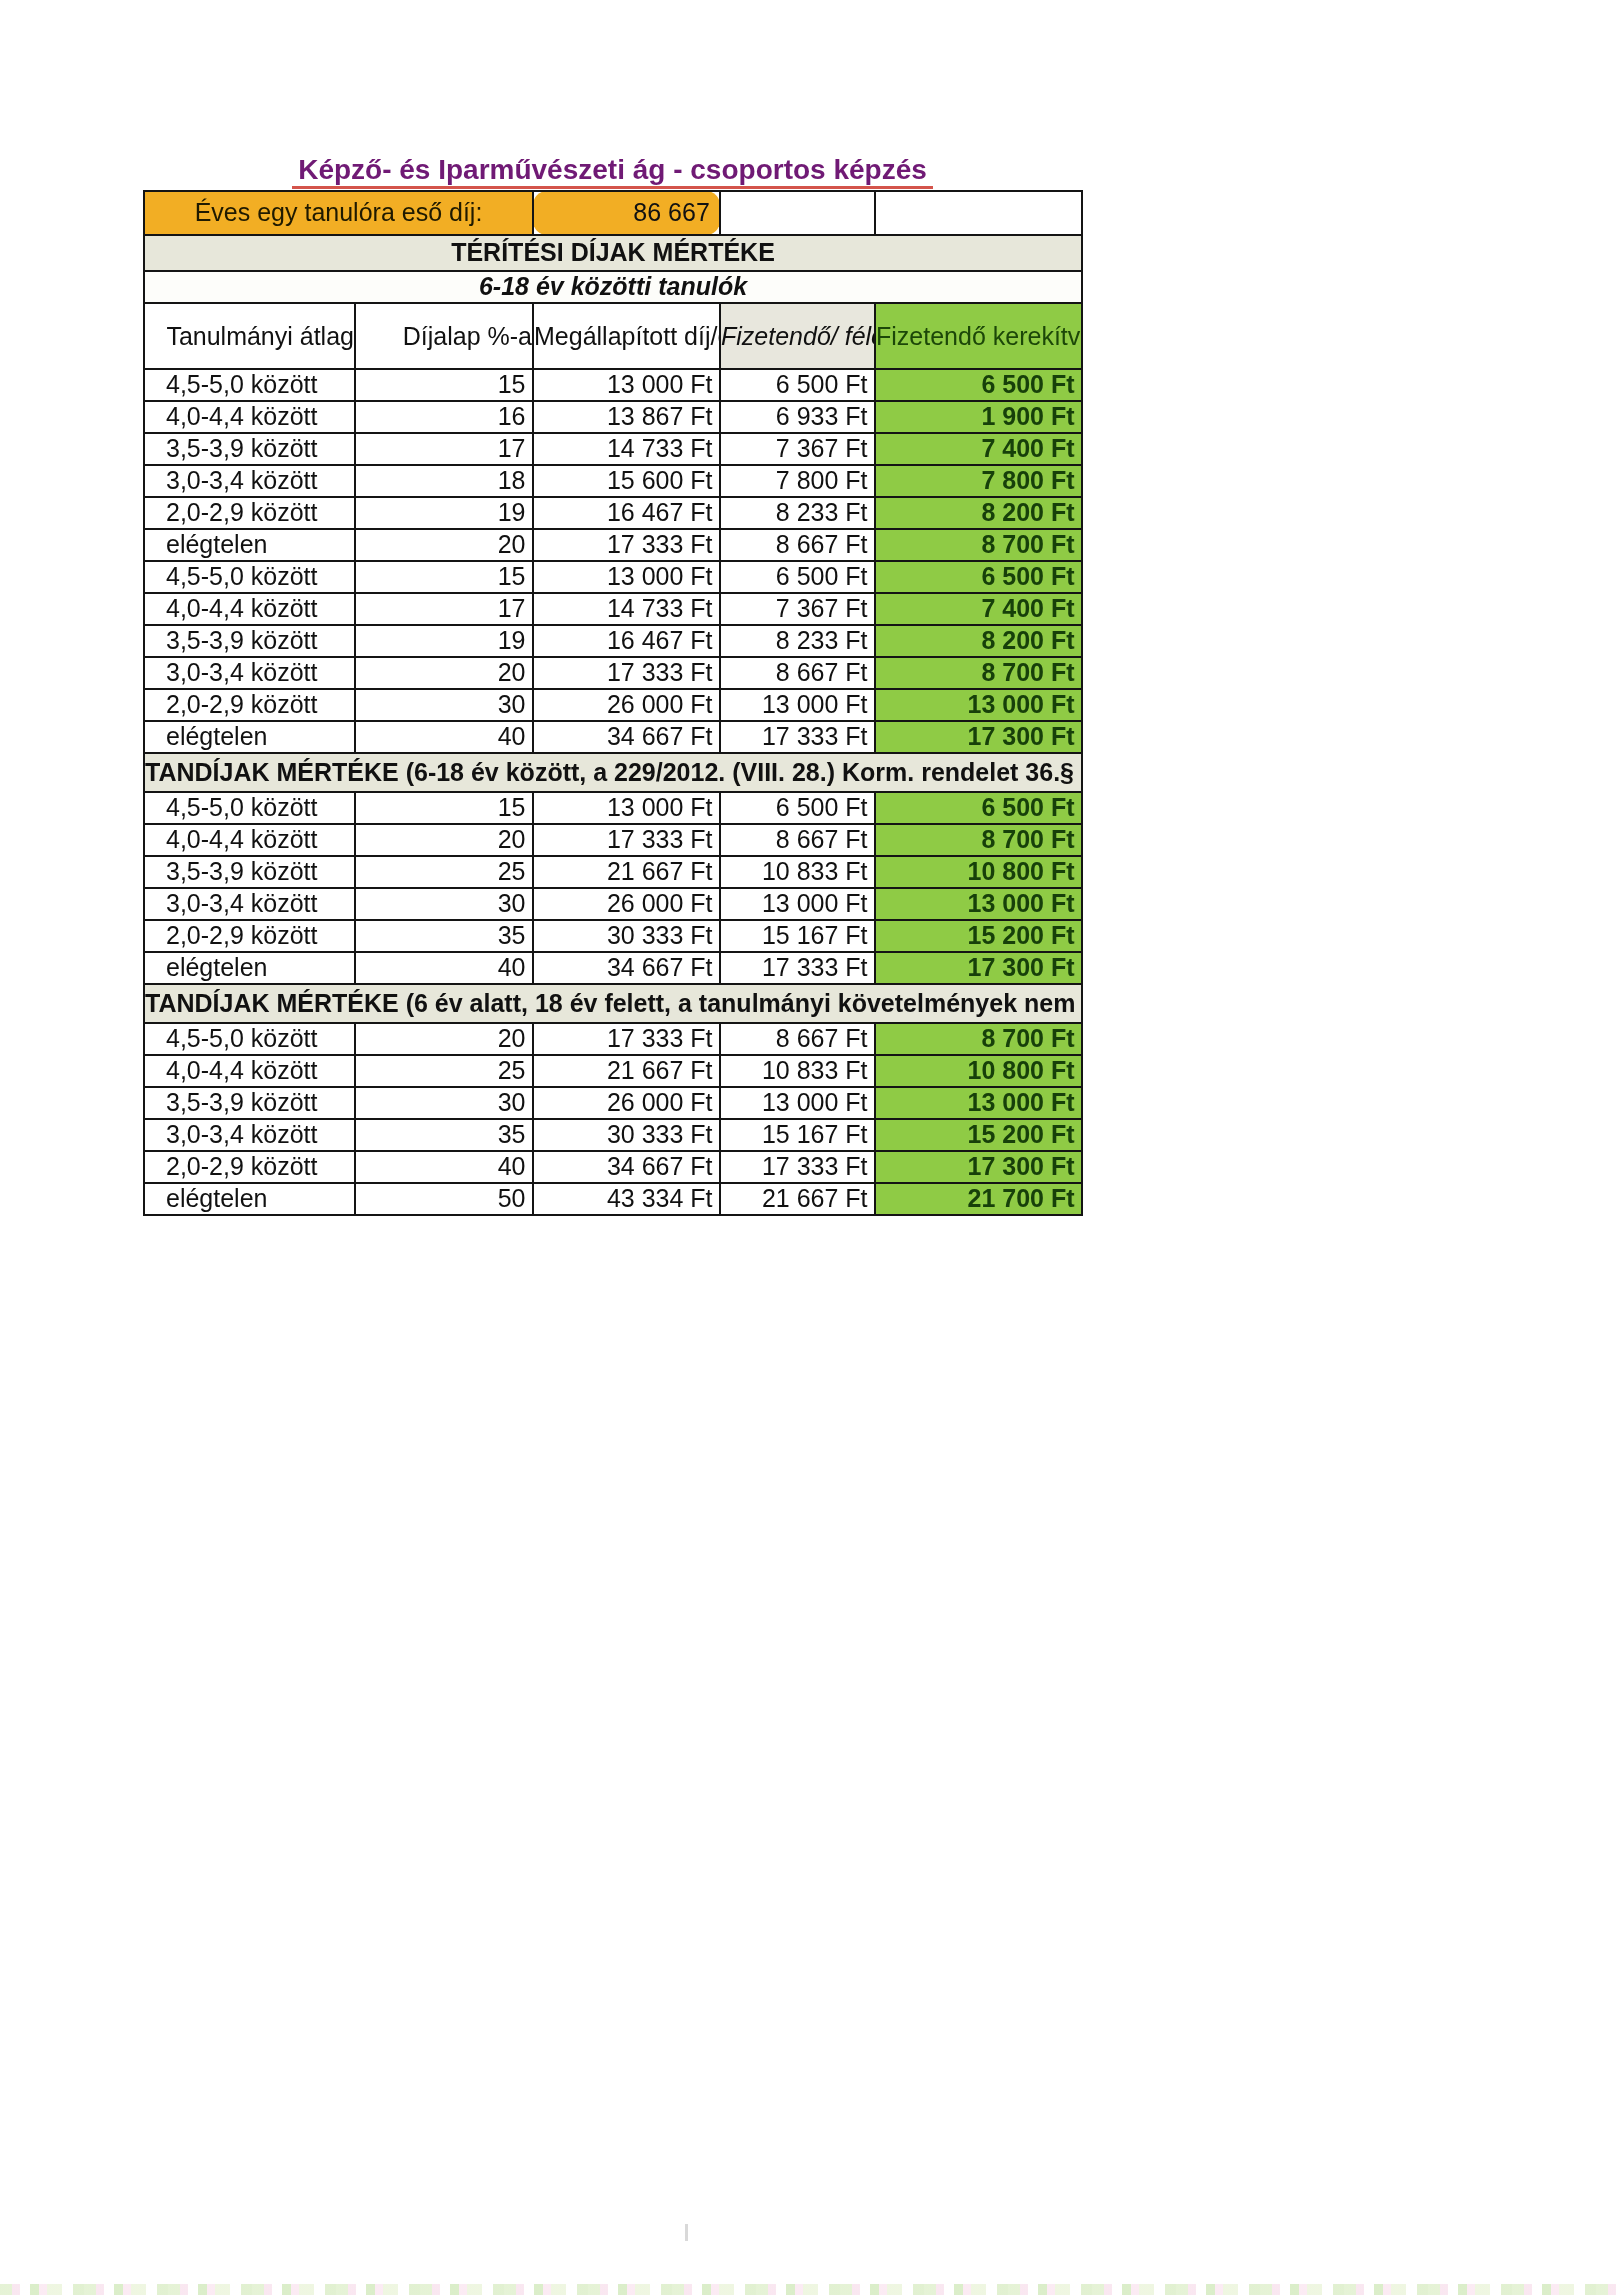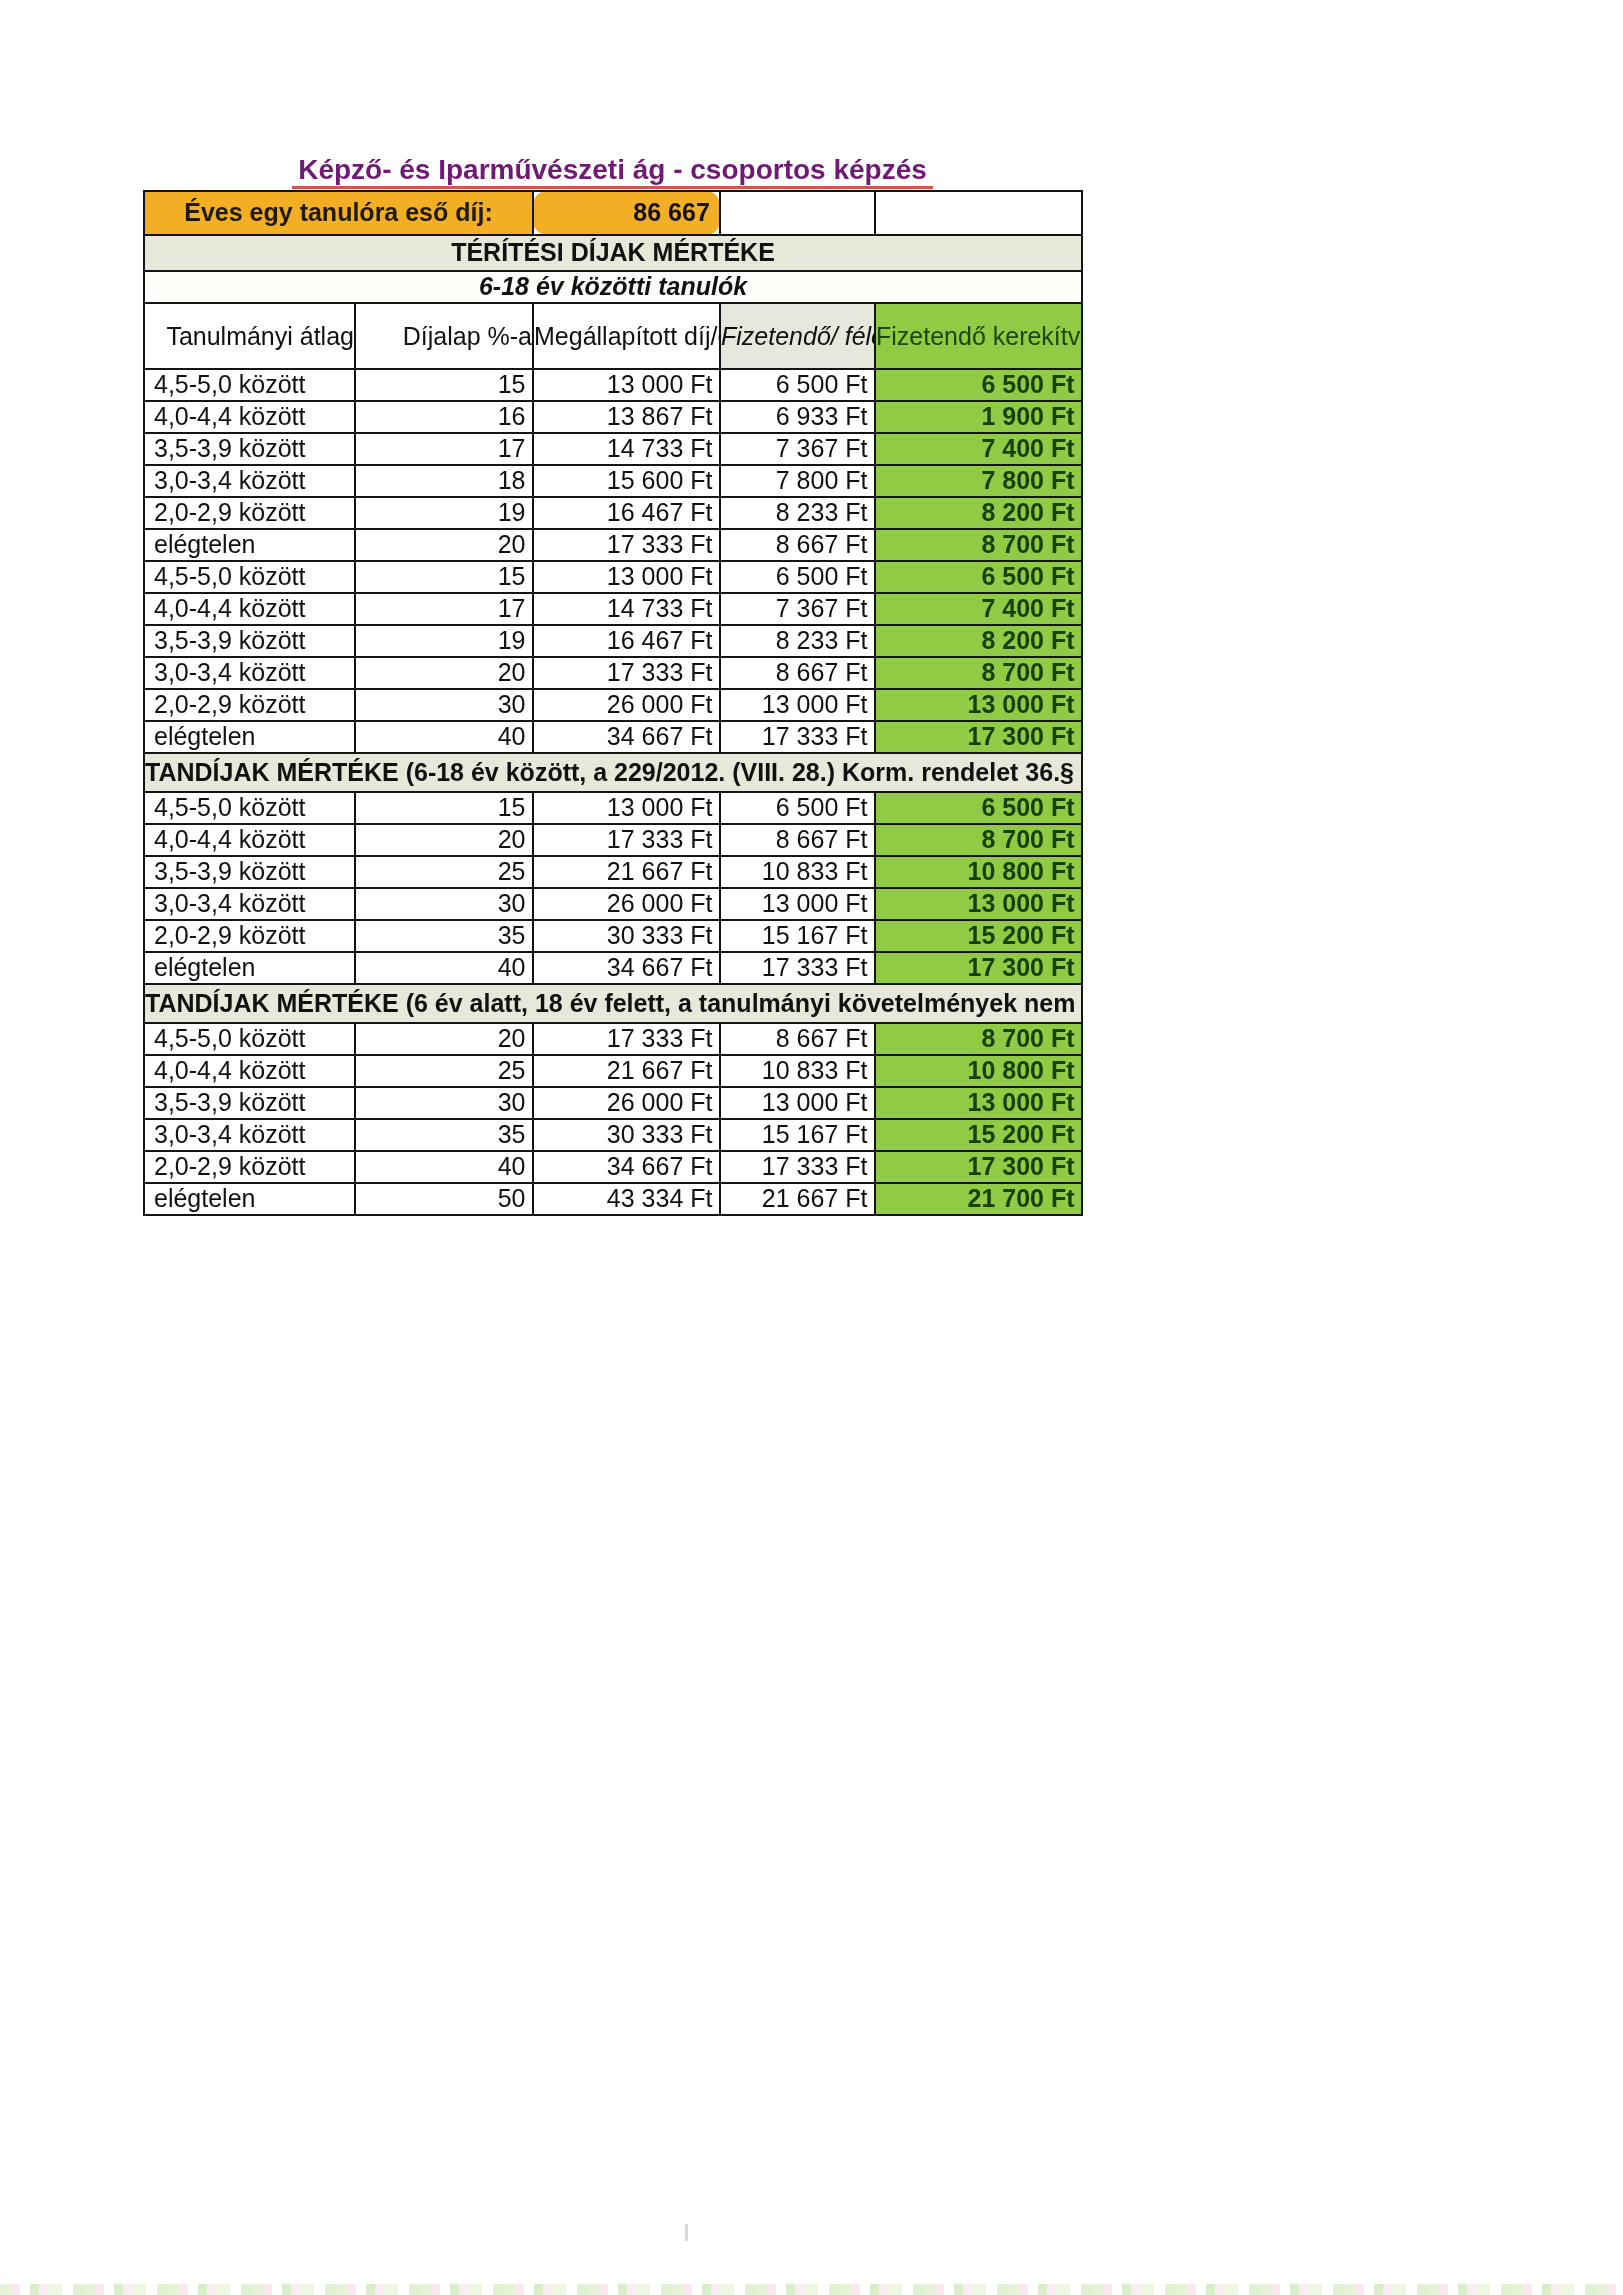--- a/index.html
+++ b/index.html
@@ -32,21 +32,21 @@
     border:2px solid #141414;
     font-size:25px;
     color:#111111;
     overflow:hidden;
     white-space:nowrap;
     vertical-align:middle;
     padding:0;
   }
 
   
-  .row-annual td { height:42px; background:#f2ae24; font-weight:bold; }
+  .row-annual td { height:42px; background:#f2ae24; font-weight:normal; }
   .row-annual td.annual-label { text-align:center; color:#1f1a00; }
   .row-annual td.annual-value { text-align:right; padding-right:9.2px;border-radius:14px; }
   .row-annual td.blank { background:#ffffff; }
 
   
   .row-tabletitle td {
     height:34px; background:#e7e7da;
     font-weight:bold; text-align:center; font-size:26px;margin-top:32px;
   }
 
@@ -67,21 +67,21 @@
   
   .row-columns td {
     height:64px; font-weight:normal; text-align:right;
     white-space:normal; line-height:30px; padding:0 2.6px;
   }
   .row-columns td.ch-felev { background:#e8e7dd; font-style:italic; }
   .row-columns td.ch-kerek { background:#8fcb45; color:#1c4708; }
 
   
   .row-data td { height:30px; }
-  .row-data td.c0 { text-align:left; padding-left:9px;border-radius:13px; }
+  .row-data td.c0 { text-align:left; padding-left:21px;border-radius:13px; }
   .row-data td.c1, .row-data td.c2, .row-data td.c3 { text-align:right; padding-right:6.5px; }
   .row-data td.c4 {
     text-align:right; padding-right:6.5px;
     background:#8fcb45; color:#17400a; font-weight:bold;
   }
 
   
   .scan-noise {
     position:absolute; left:0; bottom:0; width:1623px; height:11px;
     background:repeating-linear-gradient(90deg,

